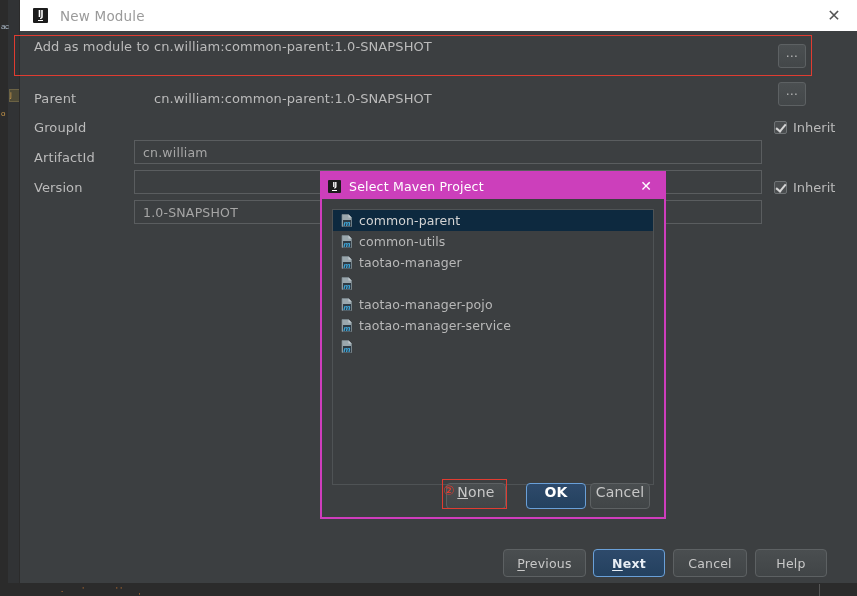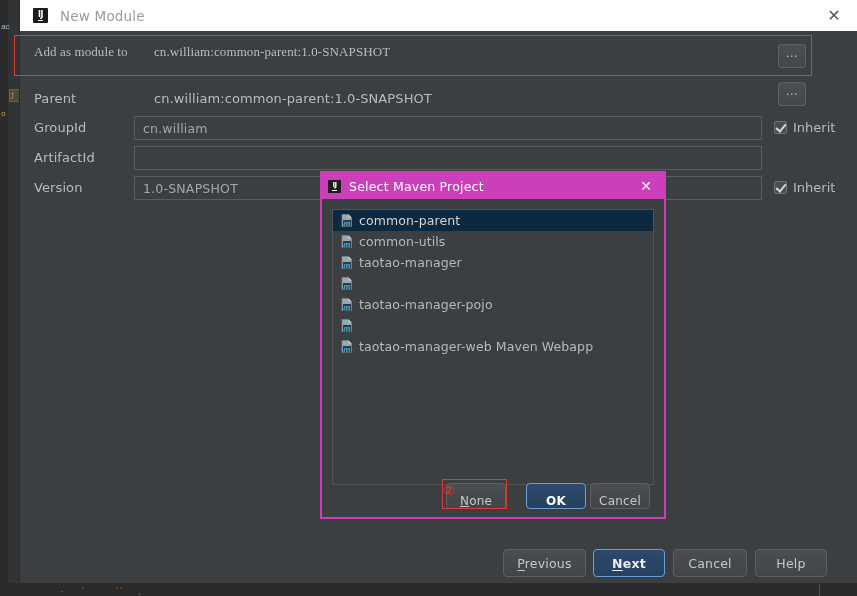--- a/index.html
+++ b/index.html
@@ -9,21 +9,21 @@
     font-family:"DejaVu Sans","Liberation Sans",sans-serif;
     -webkit-font-smoothing:antialiased;
   }
   #root{position:relative;width:857px;height:596px;background:#2b2b2b;}
 
   
   .ide-bg{position:absolute;left:0;top:0;width:857px;height:596px;background:#3c3f41;}
   .ide-left-strip{position:absolute;left:0;top:0;width:20px;height:596px;background:#313335;}
   .ide-strip-dark{position:absolute;left:0;top:0;width:8px;height:596px;background:#2b2b2b;}
   .ide-tab{position:absolute;left:0;width:18px;font-size:8px;color:#a9b7c6;
-           font-family:Liberation Mono, monospace;letter-spacing:-0.5px;}
+           font-family:Liberation Sans, sans-serif;letter-spacing:-0.5px;}
   .ide-chip{position:absolute;background:#4e4a36;border:1px solid #6b6244;}
   .ide-bottom{position:absolute;left:0;top:583px;width:857px;height:13px;background:#2b2b2b;}
   .ide-code{position:absolute;font-family:"DejaVu Sans Mono","Liberation Mono",monospace;
             font-size:7px;color:#cc7832;white-space:nowrap;}
 
   
   .window{
     position:absolute;left:20px;top:0;width:837px;height:583px;
     background:#3c3f41;box-shadow:0 0 0 1px #2b2b2b;
   }
@@ -53,21 +53,21 @@
   .body-area{position:absolute;left:0;top:31px;width:837px;height:508px;background:#3c3f41;}
 
   
   .row{position:absolute;left:0;width:837px;height:30px;display:flex;align-items:center;}
   .lbl{position:absolute;left:14px;font-size:13px;color:#bbbbbb;white-space:nowrap;letter-spacing:.1px;}
   .val{position:absolute;font-size:13px;color:#bbbbbb;white-space:nowrap;letter-spacing:.1px;}
 
   .field{
     position:absolute;height:24px;background:#3c3f41;
     border:1px solid #5a5d5f;box-sizing:border-box;
-    display:flex;align-items:center;
+    display:flex;align-items:center;margin-top:24px;
   }
   .field .ftext{padding-left:8px;font-size:12.5px;color:#a6a6a6;letter-spacing:.2px;}
 
   .dots-btn{
     position:absolute;width:28px;height:24px;box-sizing:border-box;
     background:linear-gradient(#4b4f51,#434749);
     border:1px solid #5d6163;border-radius:3px;
     display:flex;align-items:center;justify-content:center;
   }
   .dots-btn i{
@@ -147,22 +147,22 @@
   }
   .mrow.sel{background:#0d293f;color:#d4d4d4;}
   .micon{
     width:12px;height:13px;margin-right:6px;flex:0 0 auto;position:relative;
   }
   .mvn-btns{position:absolute;left:0;top:300px;width:342px;height:44px;}
   .mbtn{
     position:absolute;height:26px;box-sizing:border-box;
     background:linear-gradient(#4a4e50,#414547);
     border:1px solid #5d6163;border-radius:4px;
-    display:flex;align-items:flex-end;justify-content:center;
-    font-size:12px;color:#c8c8c8;letter-spacing:.2px;
+    display:flex;align-items:flex-start;justify-content:center;
+    font-size:14px;color:#c8c8c8;letter-spacing:.2px;
   }
   .mbtn.default{
     background:linear-gradient(#2e4a6b,#24415f);
     border:1px solid #6aa0d8;color:#ffffff;font-weight:bold;margin-left:8px;
   }
 </style>
 </head>
 <body>
 
 <div id="root">
@@ -184,21 +184,21 @@
     <div class="titlebar">
       <div class="tb-icon">
           <span>IJ</span>
         </div>
       <div class="tb-title">New Module</div>
       <div class="tb-close">✕</div>
     </div>
 
     <div class="body-area">
 
-      <div class="row" style="top:6px;font-family:Liberation Serif, serif;">
+      <div class="row" style="top:0;">
         <div class="lbl">Add as module to</div>
         <div class="val" style="left:134px;">cn.william:common-parent:1.0-SNAPSHOT</div>
       </div>
       <div class="dots-btn" style="left:758px;top:13px;">
         <i>⋯</i>
       </div>
 
       <div class="row" style="top:52px;">
         <div class="lbl">Parent</div>
         <div class="val" style="left:134px;">cn.william:common-parent:1.0-SNAPSHOT</div>
@@ -303,29 +303,29 @@
               </svg></span>
             <span>taotao-manager-pojo</span>
           </div>
           <div class="mrow">
             <span class="micon"><svg width="12" height="13" viewBox="0 0 12 13">
                 <path d="M1 0.5 H7.5 L10.5 3.5 V12.5 H1 Z" fill="#9aa7ad" stroke="#7d8a90" stroke-width="0.7"></path>
                 <path d="M7.5 0.5 V3.5 H10.5 Z" fill="#c3ccd1"></path>
                 <rect x="2" y="6" width="8" height="6.5" fill="#2f3b44"></rect>
                 <text x="6" y="11.6" font-size="7" font-style="italic" font-weight="bold" text-anchor="middle" fill="#3ea6d8" font-family="DejaVu Sans, sans-serif">m</text>
               </svg></span>
-          </div>
-          <div class="mrow">
-            <span class="micon"><svg width="12" height="13" viewBox="0 0 12 13">
-                <path d="M1 0.5 H7.5 L10.5 3.5 V12.5 H1 Z" fill="#9aa7ad" stroke="#7d8a90" stroke-width="0.7"></path>
-                <path d="M7.5 0.5 V3.5 H10.5 Z" fill="#c3ccd1"></path>
-                <rect x="2" y="6" width="8" height="6.5" fill="#2f3b44"></rect>
-                <text x="6" y="11.6" font-size="7" font-style="italic" font-weight="bold" text-anchor="middle" fill="#3ea6d8" font-family="DejaVu Sans, sans-serif">m</text>
-              </svg></span>
-            <span>taotao-manager-web Maven Webapp</span>
+            <span>taotao-manager-service</span>
+          </div>
+          <div class="mrow">
+            <span class="micon"><svg width="12" height="13" viewBox="0 0 12 13">
+                <path d="M1 0.5 H7.5 L10.5 3.5 V12.5 H1 Z" fill="#9aa7ad" stroke="#7d8a90" stroke-width="0.7"></path>
+                <path d="M7.5 0.5 V3.5 H10.5 Z" fill="#c3ccd1"></path>
+                <rect x="2" y="6" width="8" height="6.5" fill="#2f3b44"></rect>
+                <text x="6" y="11.6" font-size="7" font-style="italic" font-weight="bold" text-anchor="middle" fill="#3ea6d8" font-family="DejaVu Sans, sans-serif">m</text>
+              </svg></span>
           </div>
         </div>
     </div>
 
     <div class="mvn-btns">
       <div class="mbtn" style="left:124px;top:10px;width:60px;">
         <span><u>N</u><span>one</span></span>
       </div>
       <div class="mbtn default" style="left:196px;top:10px;width:60px;">OK</div>
       <div class="mbtn" style="left:268px;top:10px;width:60px;">Cancel</div>

